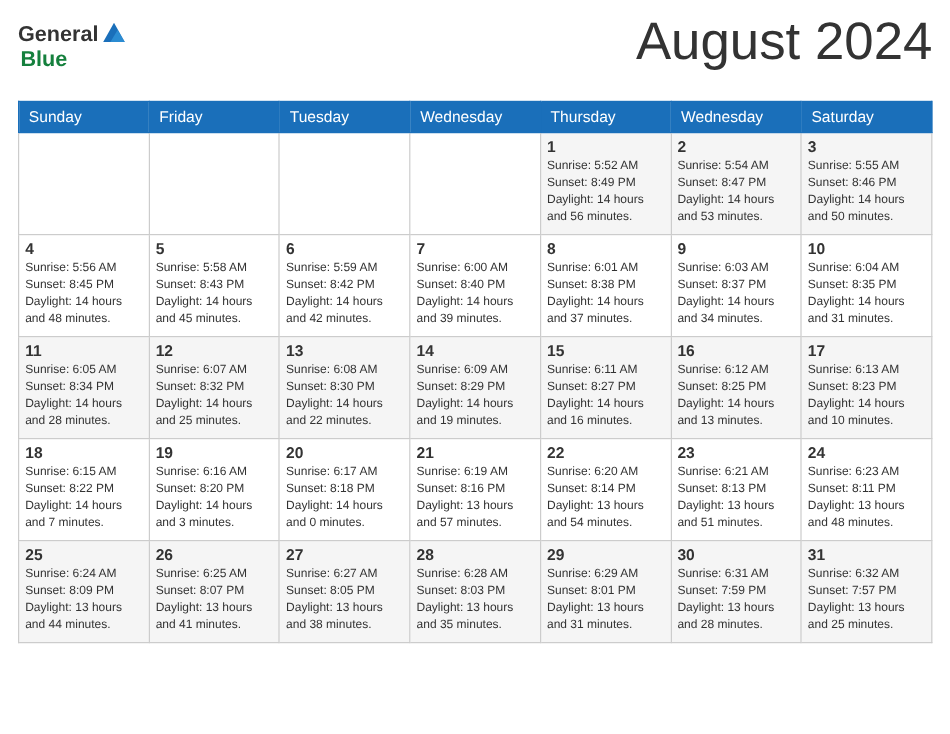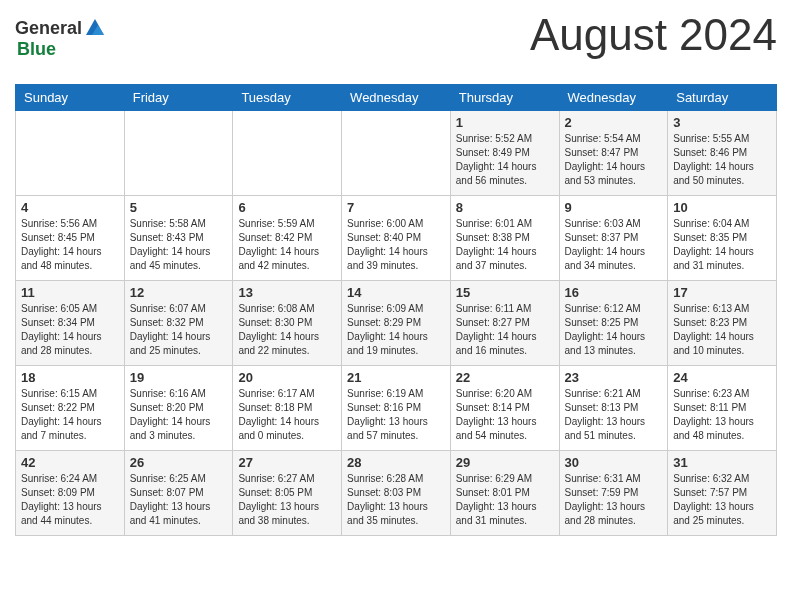--- a/index.html
+++ b/index.html
@@ -198,21 +198,21 @@
             <span class="day-number">23</span>
             <div class="day-info">Sunrise: 6:21 AM<br>Sunset: 8:13 PM<br>Daylight: 13 hours<br>and 51 minutes.</div>
           </td>
           <td>
             <span class="day-number">24</span>
             <div class="day-info">Sunrise: 6:23 AM<br>Sunset: 8:11 PM<br>Daylight: 13 hours<br>and 48 minutes.</div>
           </td>
         </tr>
         <tr>
           <td>
-            <span class="day-number">42</span>
+            <span class="day-number">25</span>
             <div class="day-info">Sunrise: 6:24 AM<br>Sunset: 8:09 PM<br>Daylight: 13 hours<br>and 44 minutes.</div>
           </td>
           <td>
             <span class="day-number">26</span>
             <div class="day-info">Sunrise: 6:25 AM<br>Sunset: 8:07 PM<br>Daylight: 13 hours<br>and 41 minutes.</div>
           </td>
           <td>
             <span class="day-number">27</span>
             <div class="day-info">Sunrise: 6:27 AM<br>Sunset: 8:05 PM<br>Daylight: 13 hours<br>and 38 minutes.</div>
           </td>

